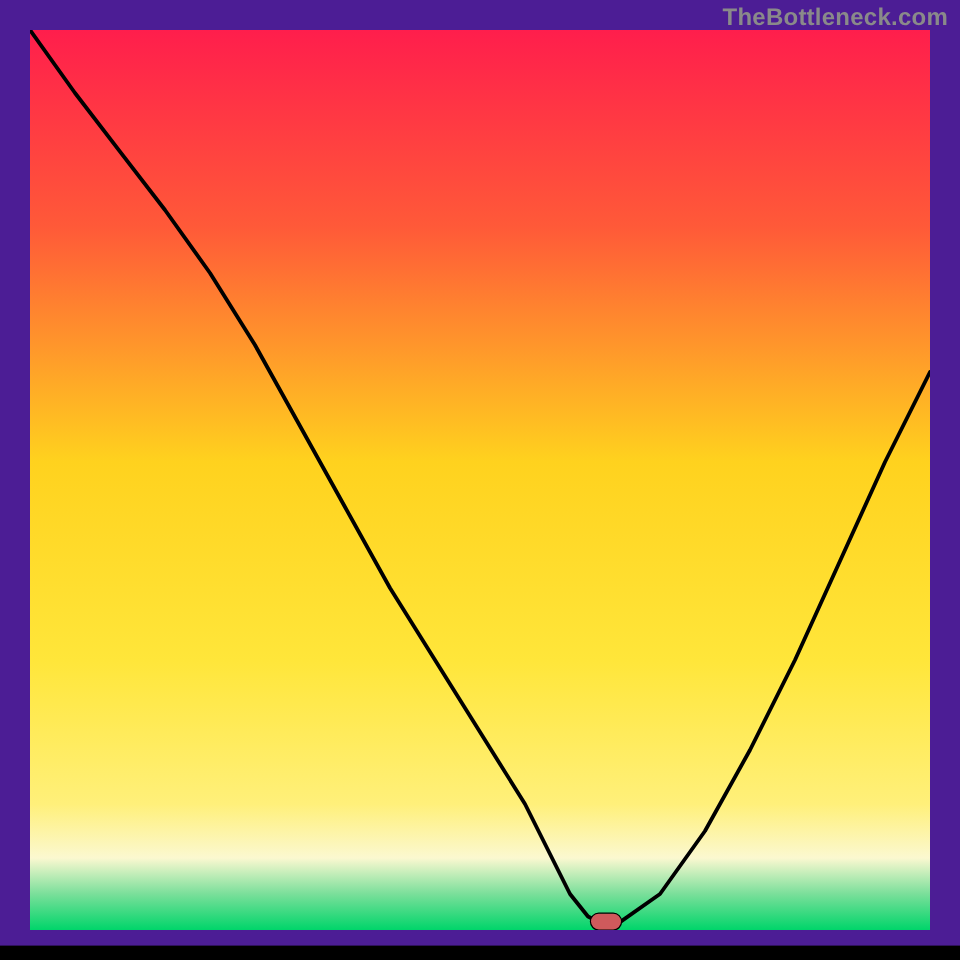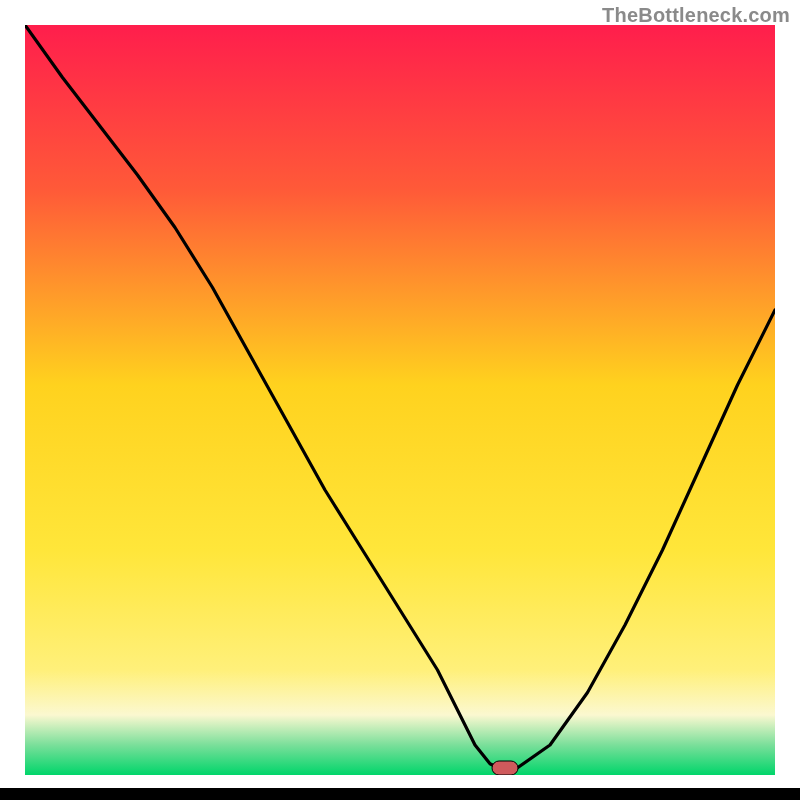--- a/index.html
+++ b/index.html
@@ -7,21 +7,21 @@
     padding: 0;
     width: 800px;
     height: 800px;
     background: #000;
     overflow: hidden;
   }
   .frame {
     position: relative;
     width: 800px;
     height: 788px;
-    background: #ffffff;
+    background: #4c1d95;
   }
   .plot {
     position: absolute;
     left: 25px;
     top: 25px;
     width: 750px;
     height: 750px;
   }
   .plot svg {
     display: block;

